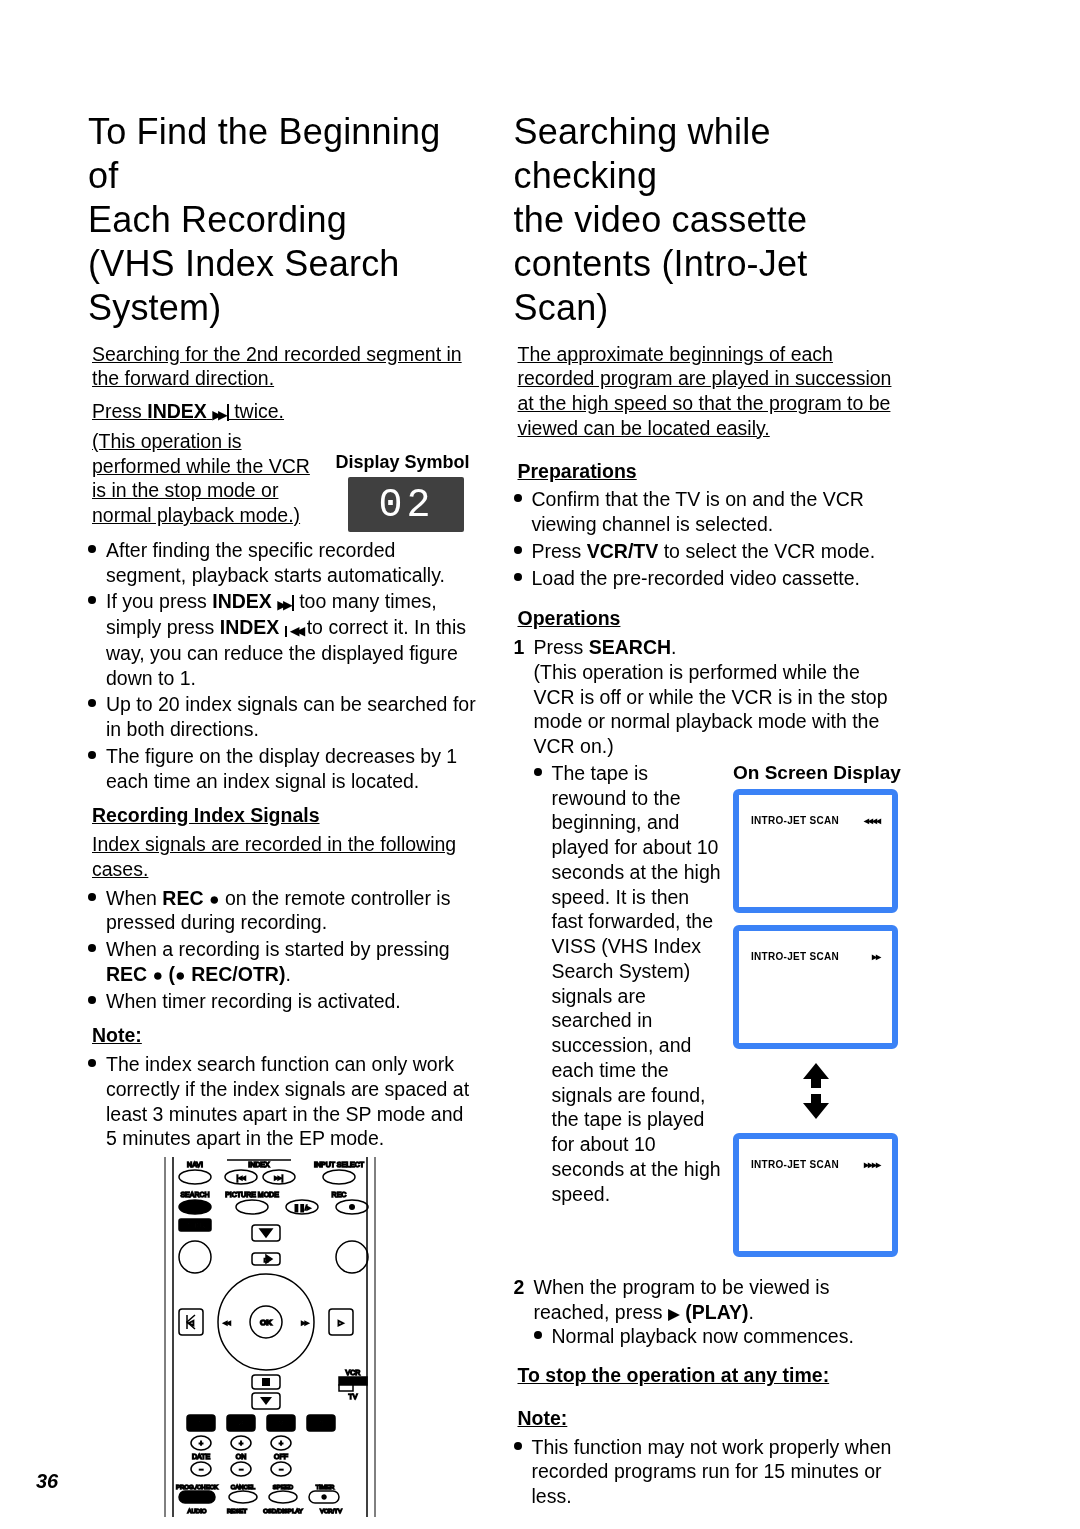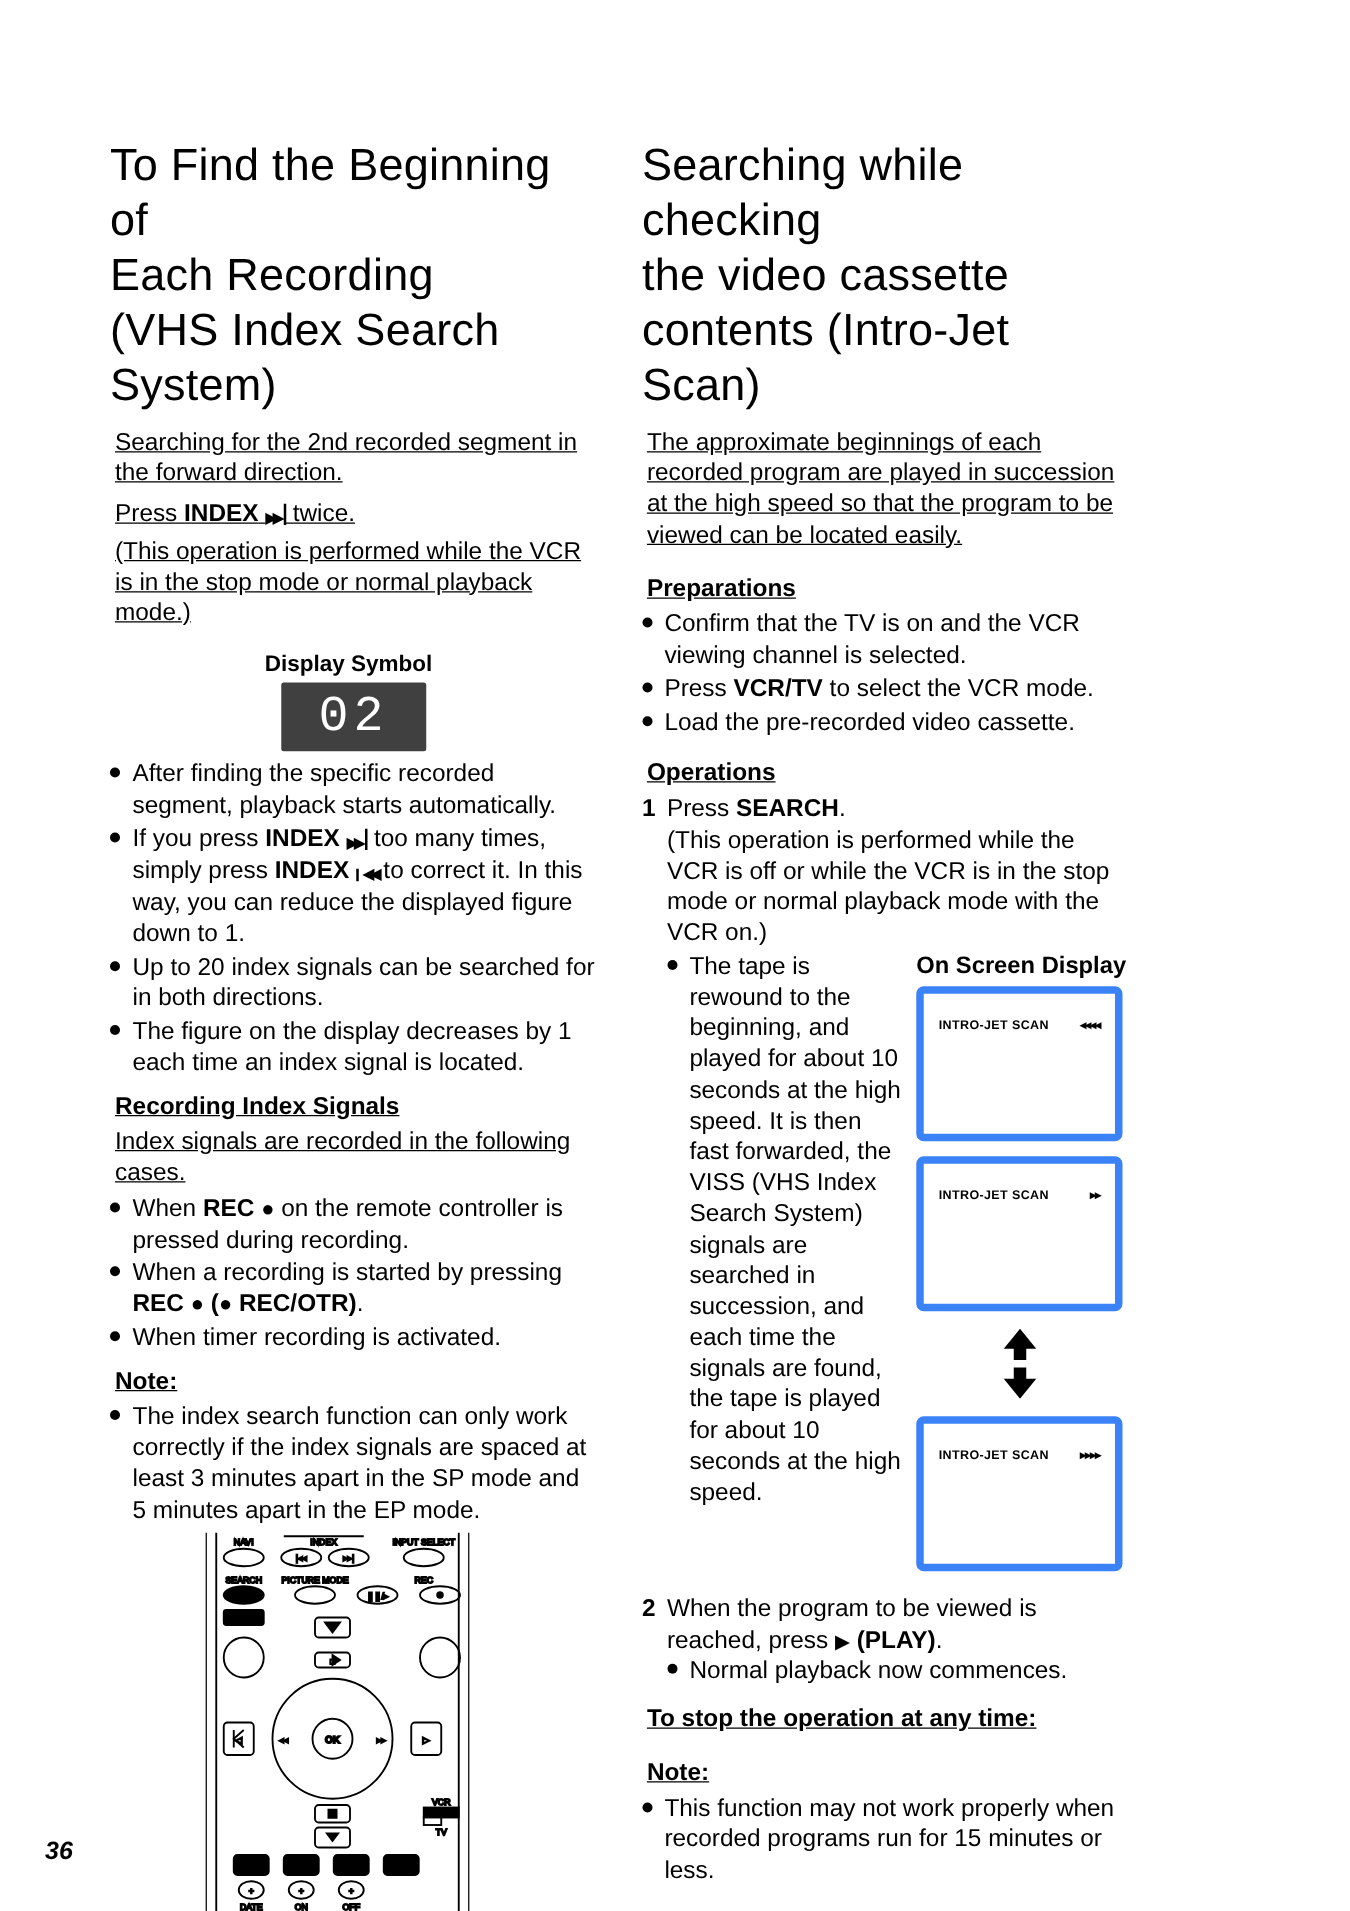--- a/index.html
+++ b/index.html
@@ -127,21 +127,21 @@
   ol.ops > li::before {
     counter-increment: op;
     content: counter(op);
     position:absolute; left:0; top:0;
     font-weight:700;
   }
   .right-stack { float:right; width:170px; margin-left:10px; }
   .clearfix::after { content:""; display:block; clear:both; }
   .label-right { font-weight:700; font-size:19px; text-align:left; margin-bottom:4px;}
   .display-label { font-weight:700; font-size:18px; margin-bottom:4px; text-align:right; padding-right:8px;}
-  .flex-row { display:flex; align-items:center; gap:14px;flex-direction:column; }
+  .flex-row { display:flex; align-items:flex-end; gap:14px; }
   .flex-row .left { flex:1; }
 </style>
 </head>
 <body>
 
 <div class="page">
   <div class="cols">
 
     <div class="col">
       <h1>

